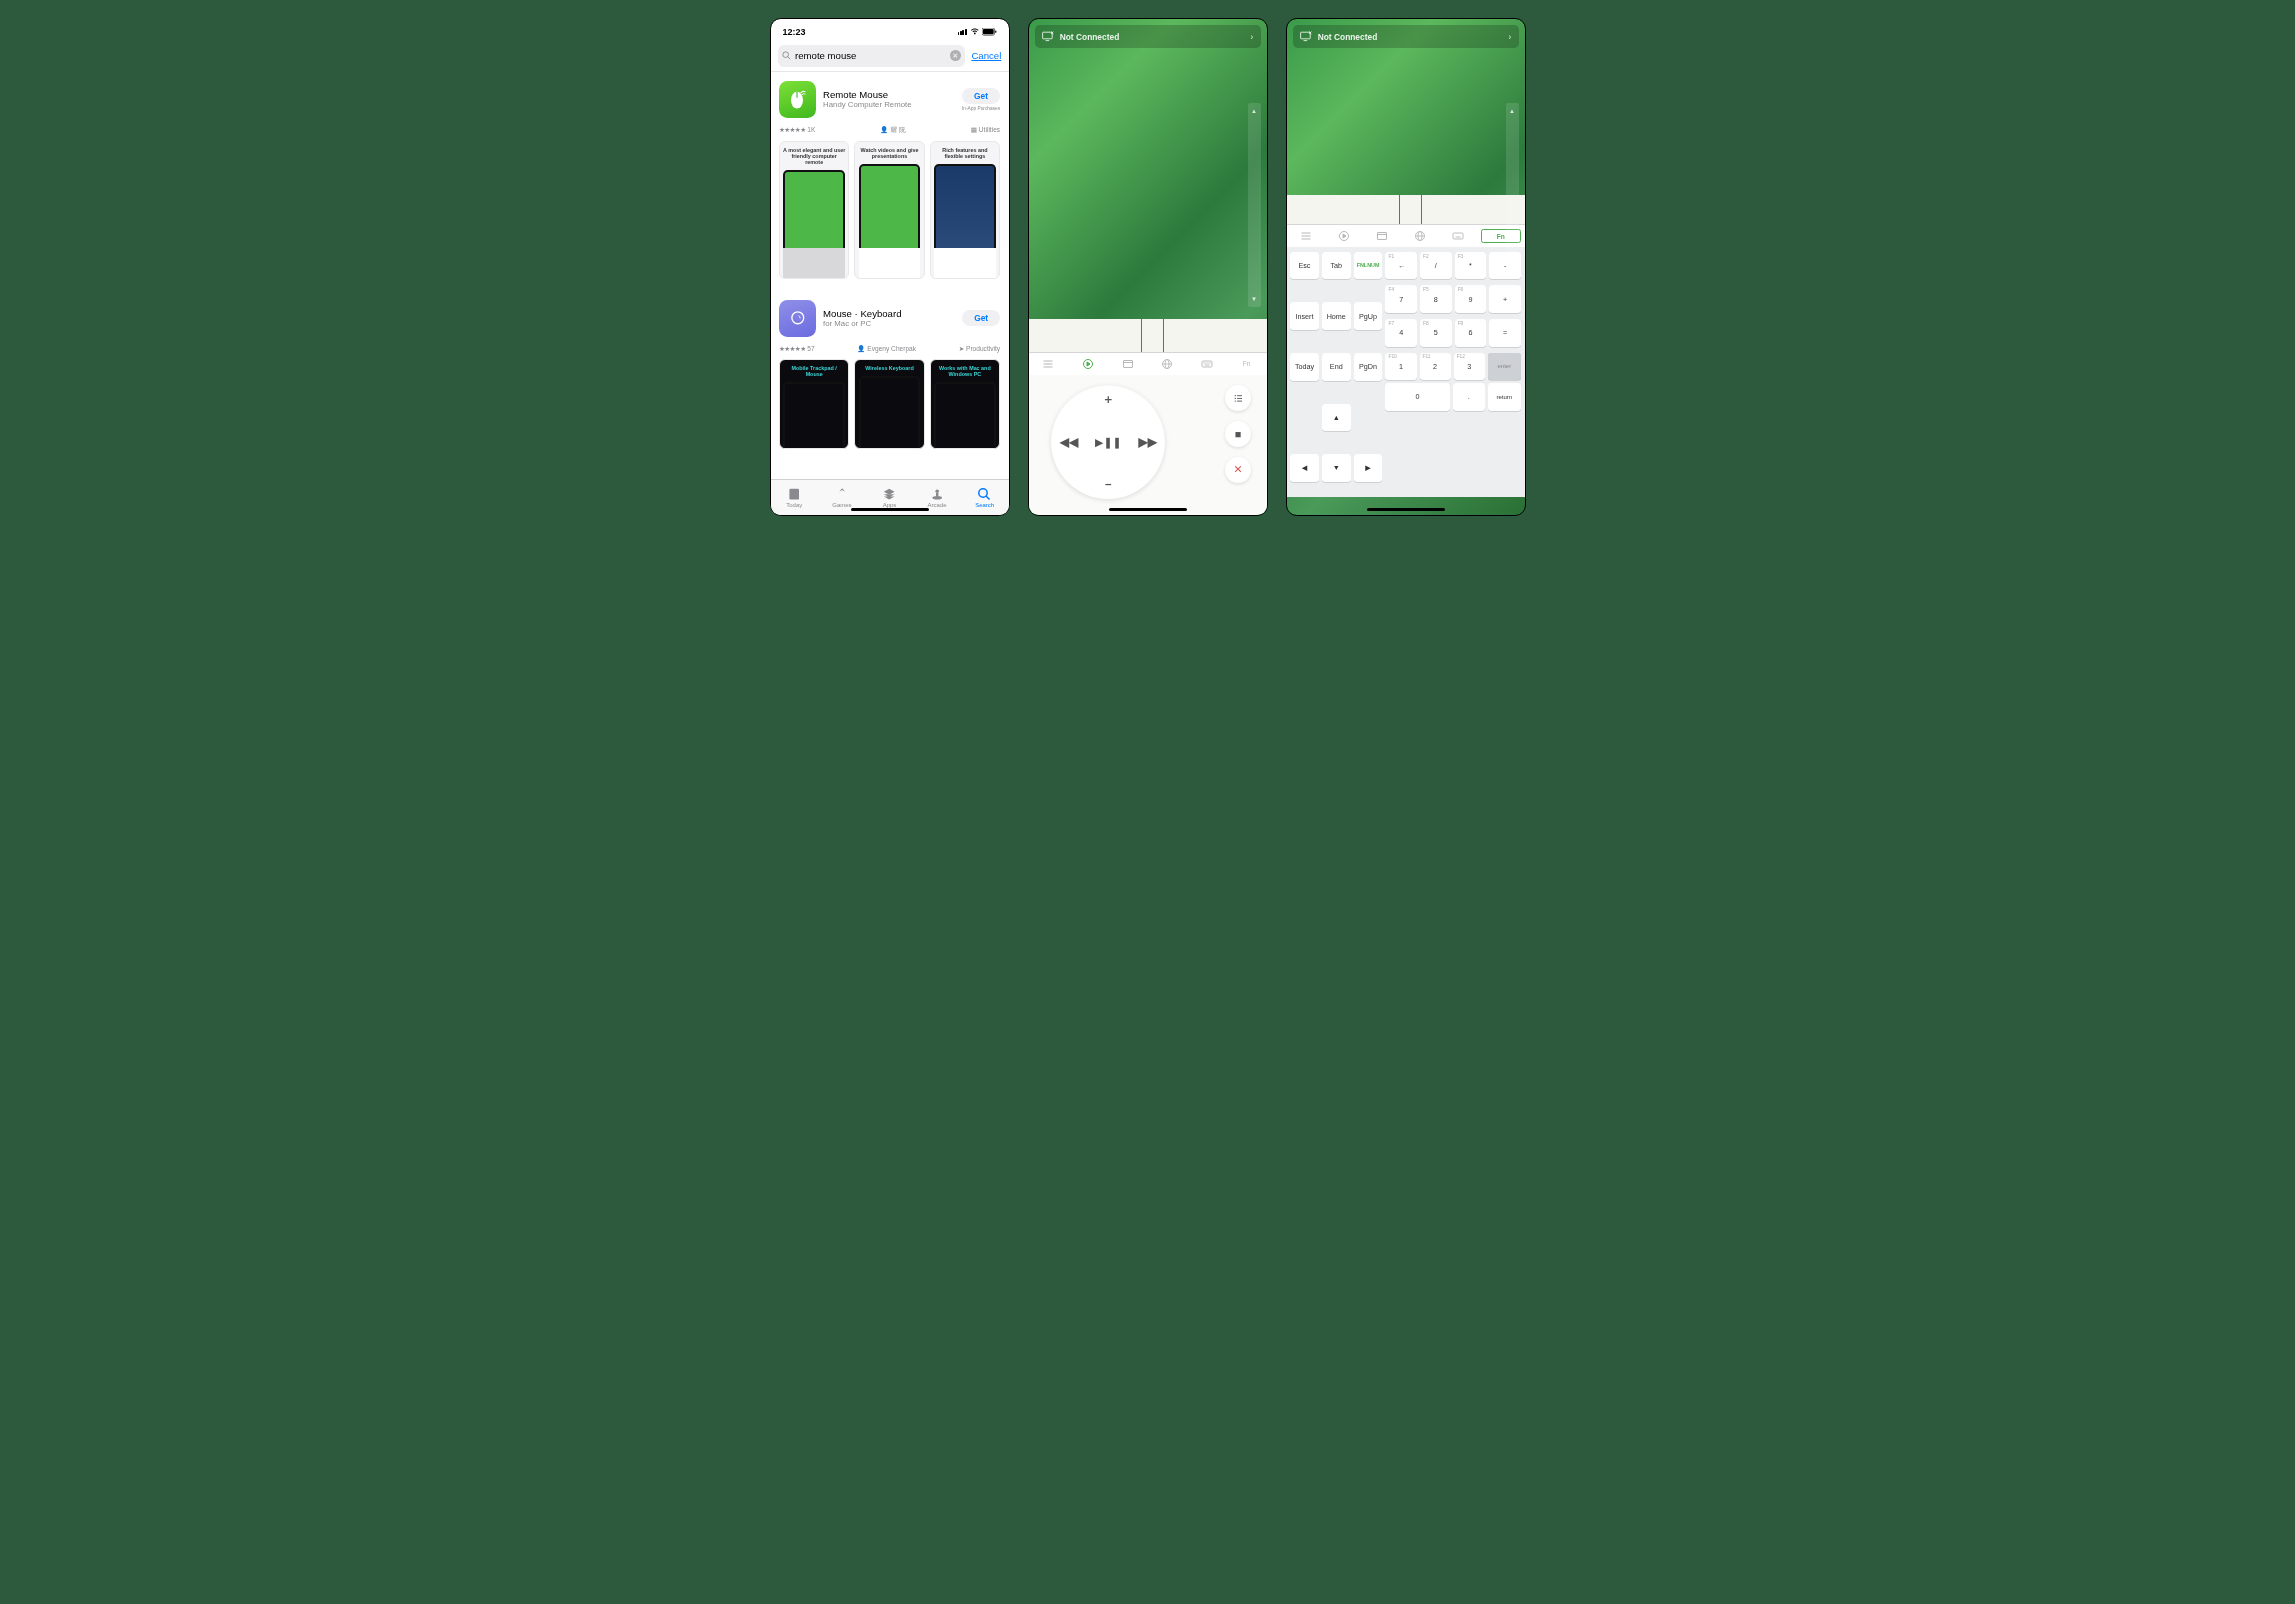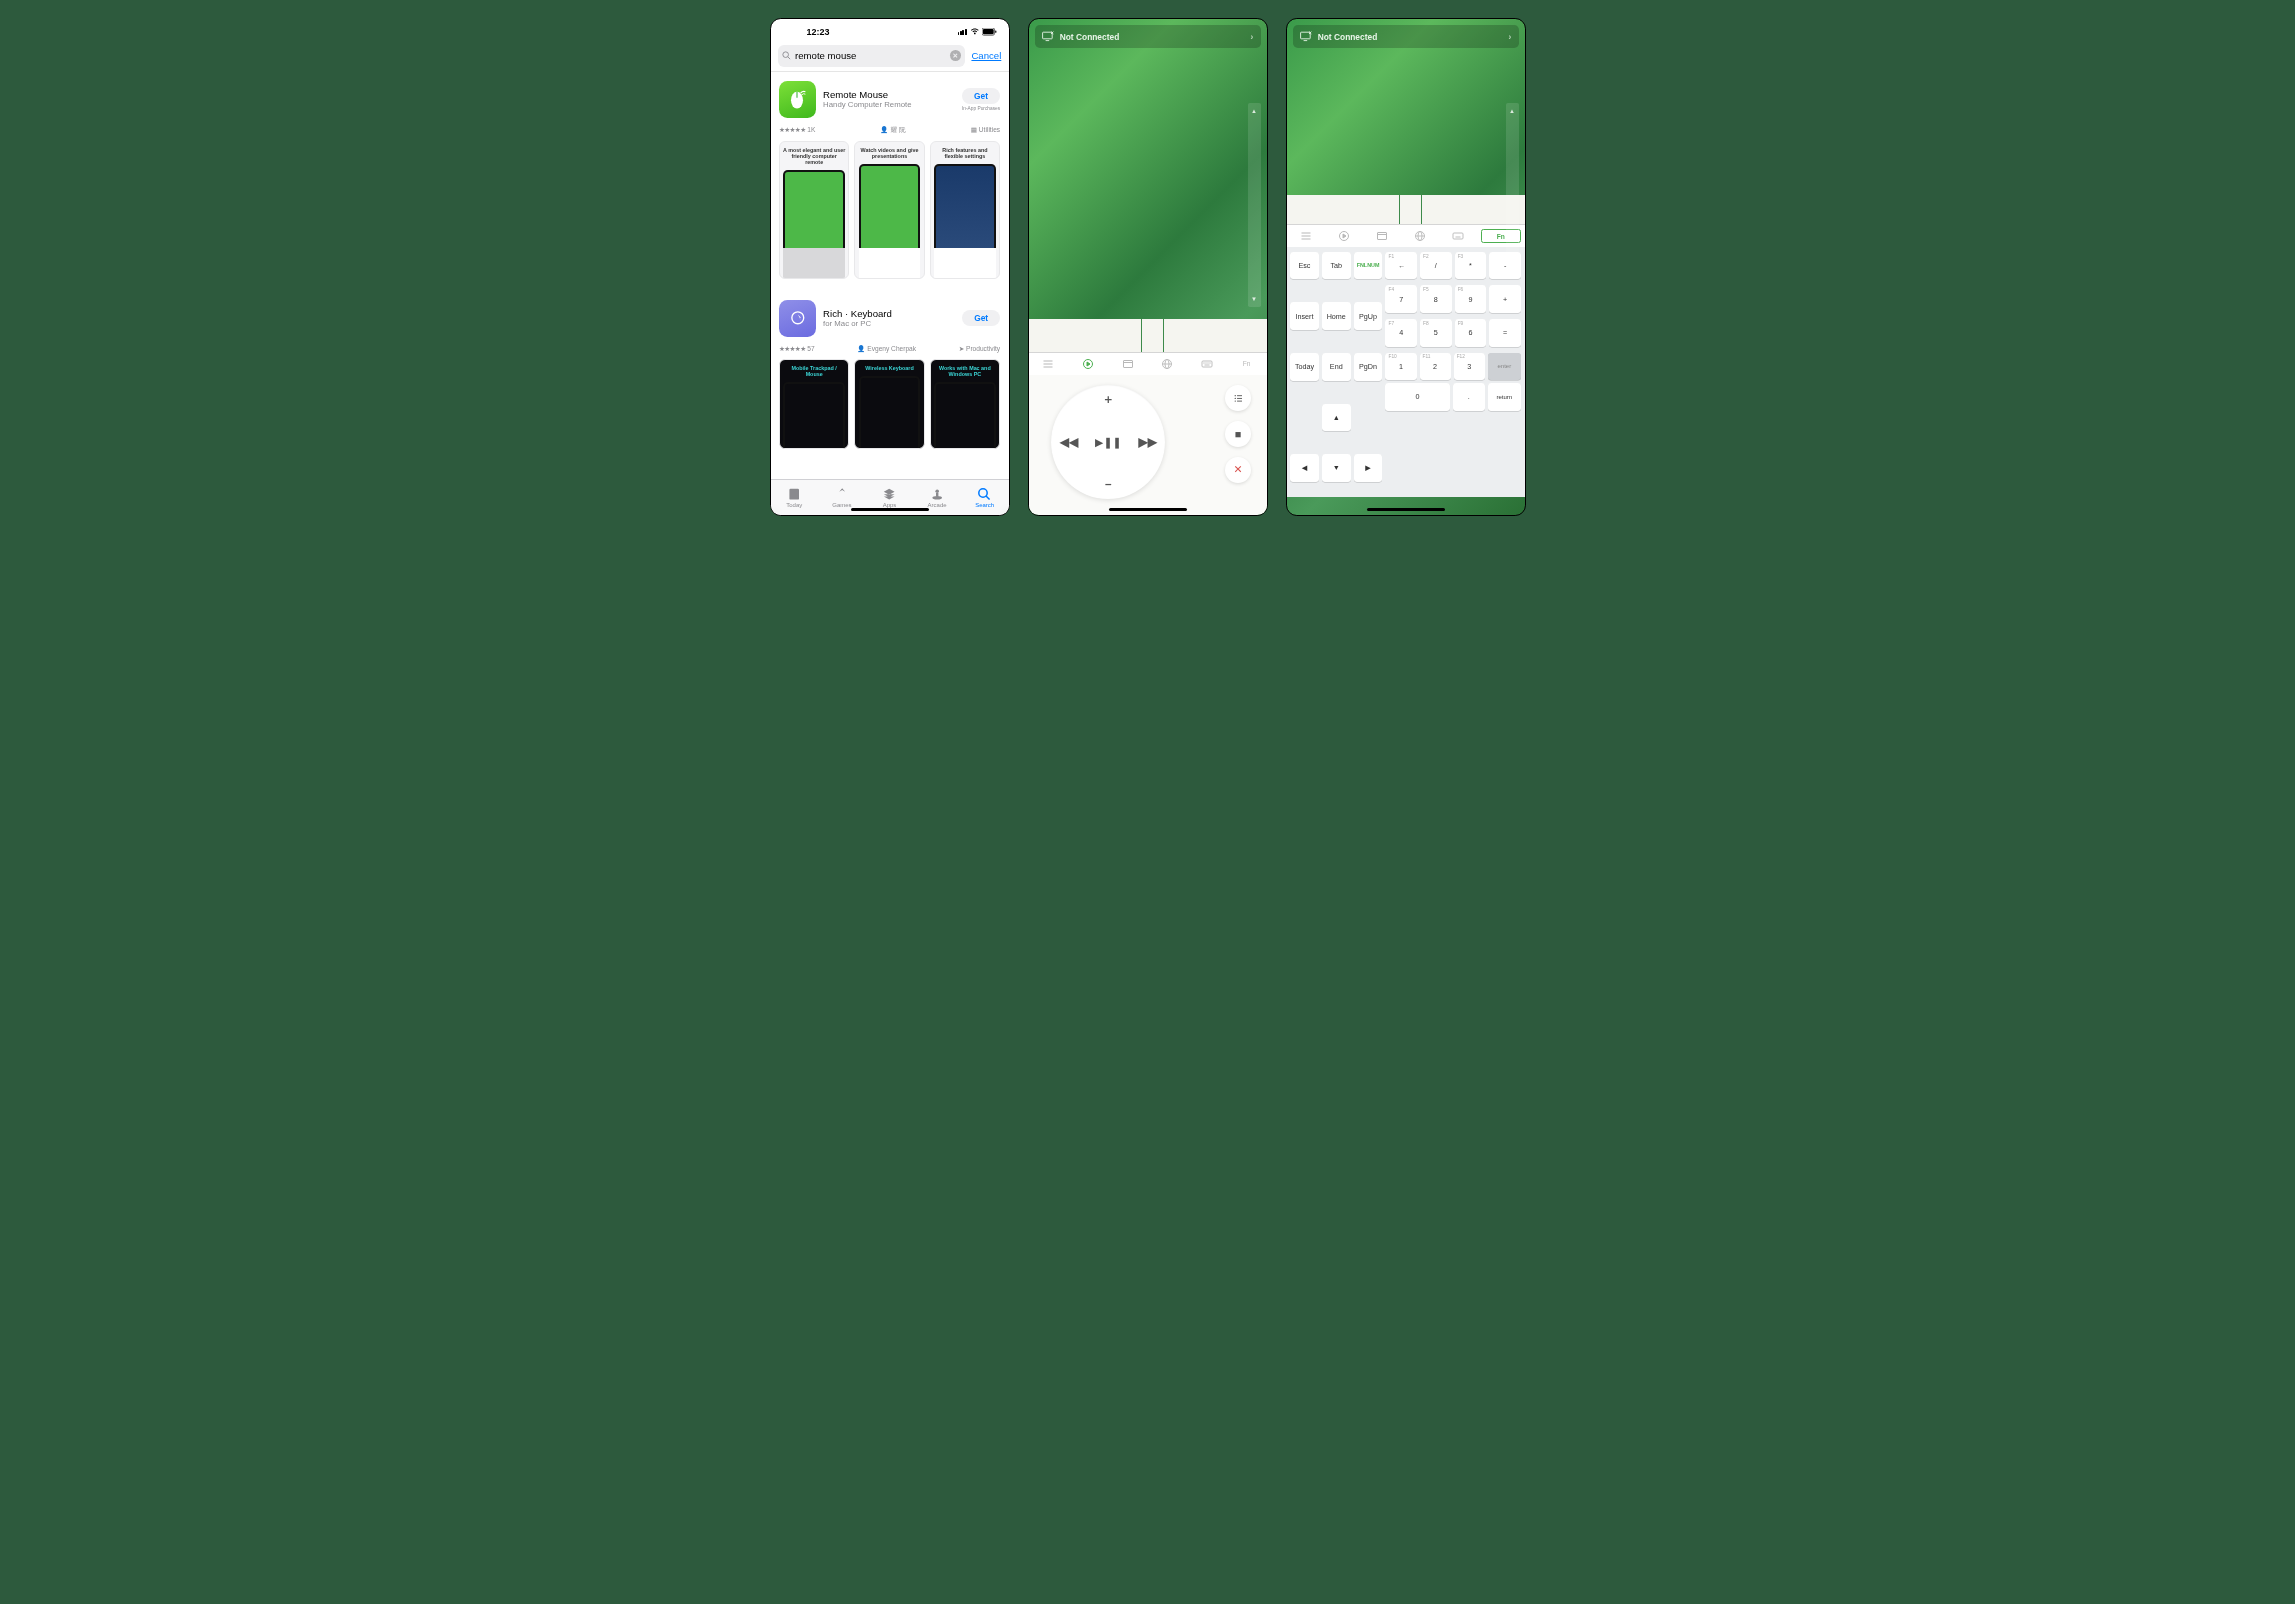--- a/index.html
+++ b/index.html
@@ -36,21 +36,20 @@
   }
   
   .status-bar {
     height: 26px;
     display: flex;
     justify-content: space-between;
     align-items: center;
     padding: 0 12px;
     font-weight: 600;
     font-size: 9px;
-    margin-left: 24px;
   }
   .status-right { display: flex; gap: 3px; align-items: center; }
   .signal-bars { display: flex; gap: 0.6px; align-items: flex-end; }
   .signal-bars span { width: 1.8px; background:#000; border-radius:0.6px;}
   .signal-bars span:nth-child(1){height:3px}
   .signal-bars span:nth-child(2){height:4.2px}
   .signal-bars span:nth-child(3){height:5.4px}
   .signal-bars span:nth-child(4){height:6.6px}
   .search-row {
     display: flex;
@@ -315,21 +314,21 @@
 
     <div class="app-item" style="margin-top:12px;">
       <div class="app-head">
         <div class="app-icon icon-mouse-kb">
           <svg viewBox="0 0 40 40" width="21.6" height="21.6">
               <circle cx="20" cy="20" r="11" fill="none" stroke="#fff" stroke-width="2.5"></circle>
               <path d="M20 14 L26 20 L23 20 L27 26" fill="#fff"></path>
             </svg>
         </div>
         <div class="app-info">
-          <div class="app-title">Rich · Keyboard</div>
+          <div class="app-title">Mouse · Keyboard</div>
           <div class="app-sub">for Mac or PC</div>
         </div>
         <div class="get-wrap">
           <button class="get-btn">Get</button>
         </div>
       </div>
       <div class="meta-row">
         <span><span class="stars">★★★★★</span> <span>57</span></span>
         <span><span>👤 </span><span>Evgeny Cherpak</span></span>
         <span><span>➤ </span><span>Productivity</span></span>

